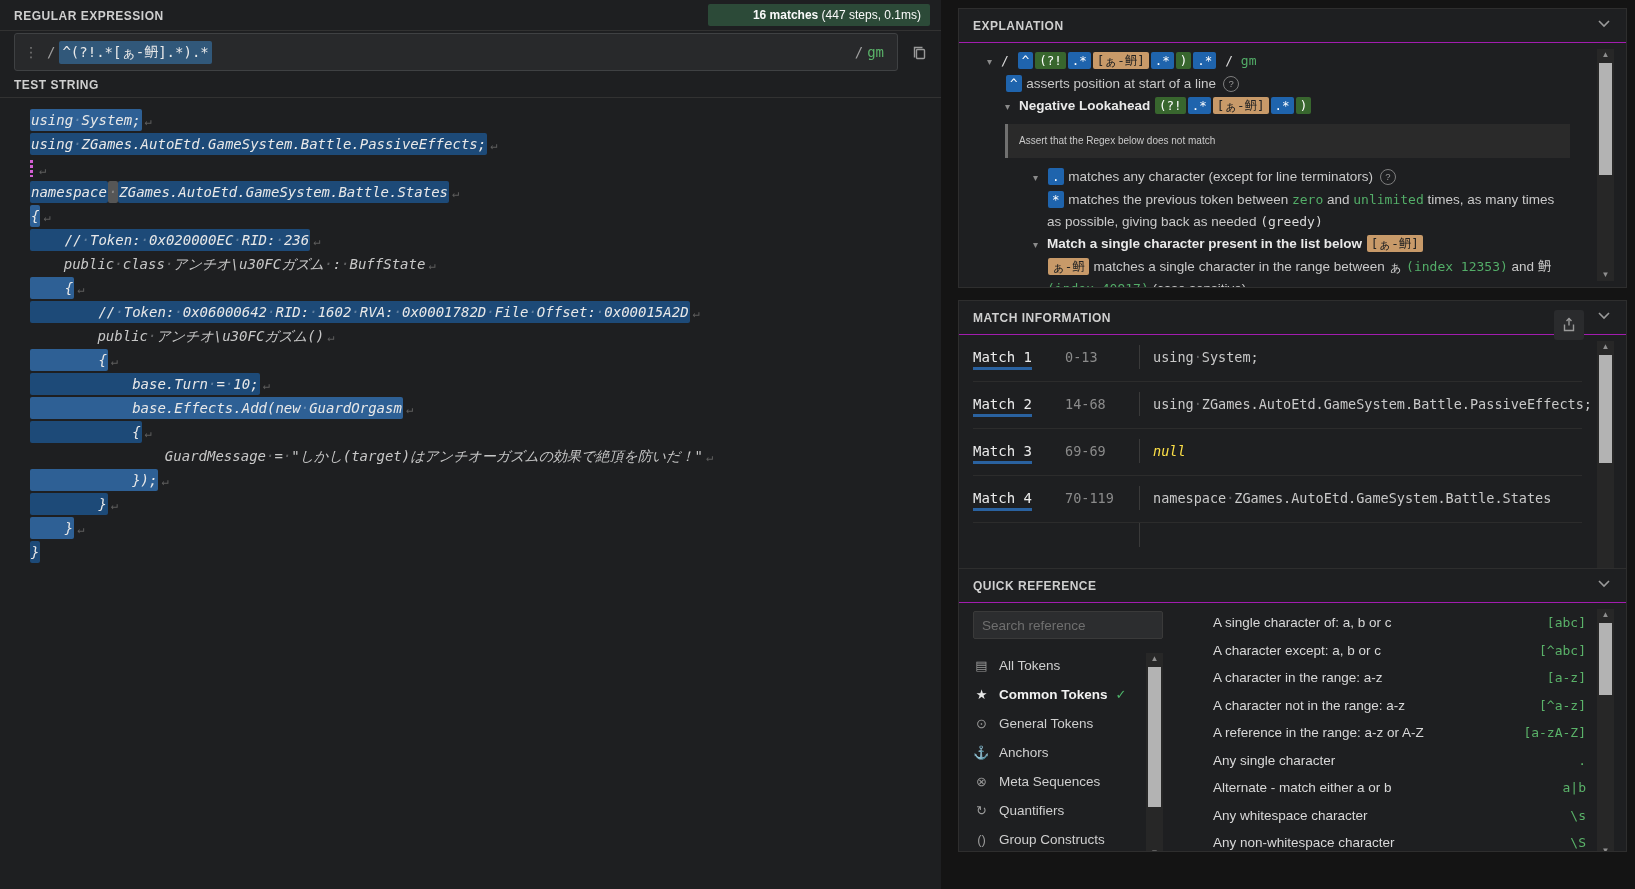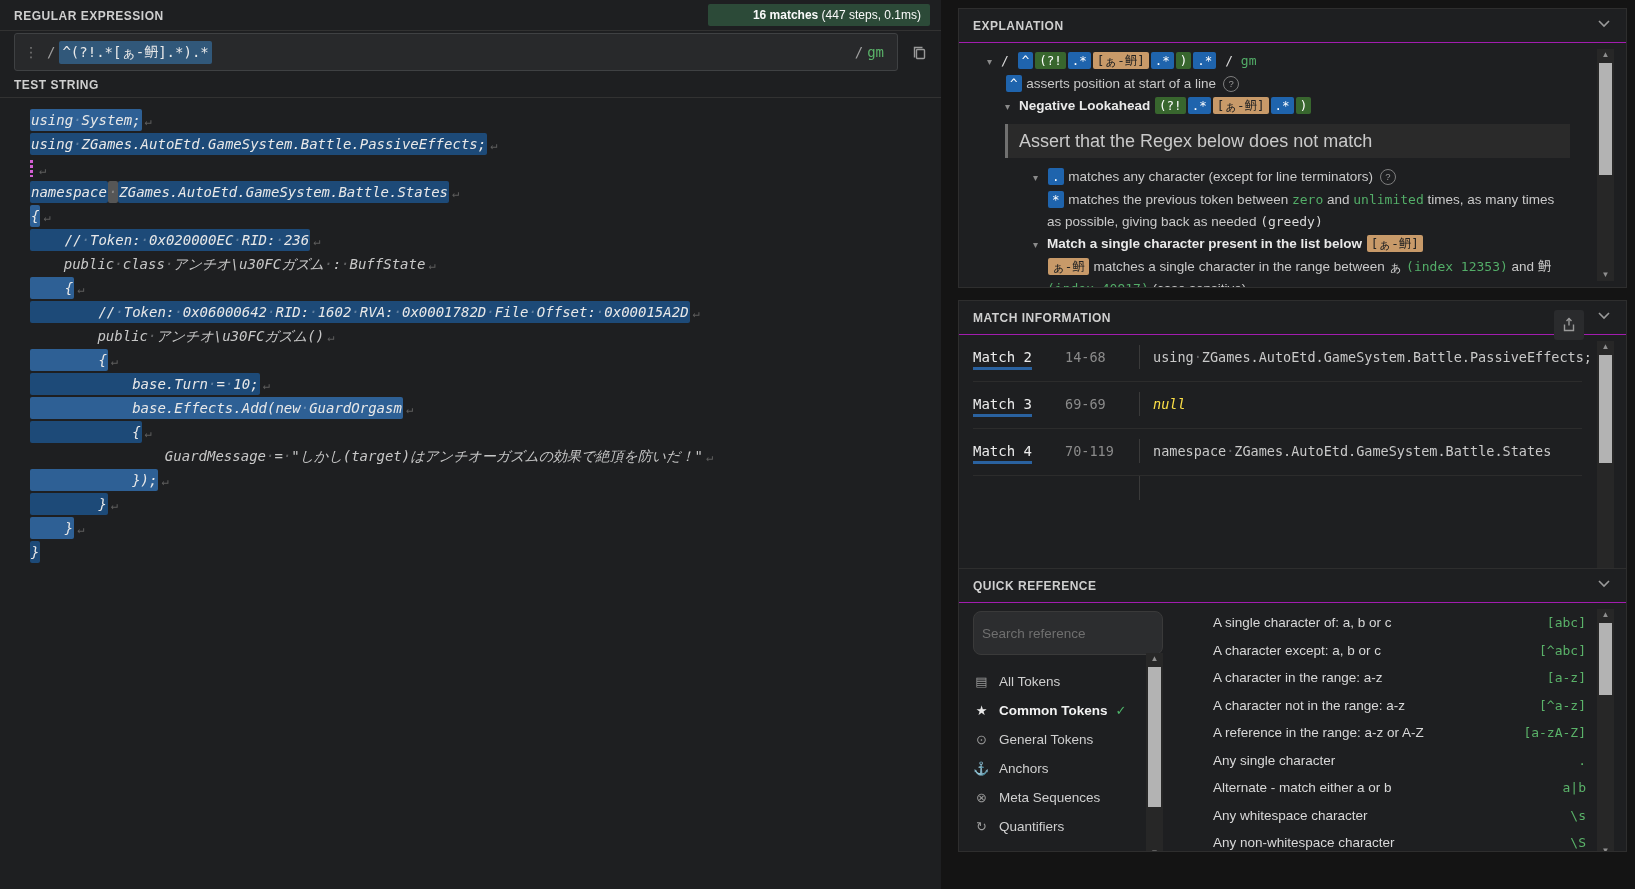--- a/index.html
+++ b/index.html
@@ -72,21 +72,21 @@
   .cg{background:#38662e;color:#fff;}
   .ct{background:#c89a69;color:#232323;}
   .etxt{color:#c9c9c9;}
   .ebold{font-weight:bold;color:#e9e9e9;}
   .emono{font-family:"DejaVu Sans Mono",monospace;color:#dadada;font-size:13px;}
   .emonog{font-family:"DejaVu Sans Mono",monospace;color:#53ad68;font-size:13px;}
   .help{display:inline-block;width:14px;height:14px;border:1px solid #7d7d7d;border-radius:50%;
     font-size:9.5px;text-align:center;line-height:13px;color:#9a9a9a;margin-left:7px;
     vertical-align:1px;}
   .quote{margin:6px 56px 8px 46px;background:#2a2a2a;border-left:3px solid #707070;
-    padding:6px 11px;color:#c9c9c9;font-size:18px;}
+    padding:6px 11px;color:#c9c9c9;font-size:10px;}
 
   
   .mi-body{position:relative;padding:0 44px 0 14px;}
   .mi-row{display:flex;border-bottom:1px solid #2c2c2c;padding:13px 0 12px 0;}
   .mi-label{width:92px;flex:none;}
   .mi-label span{font-family:"DejaVu Sans Mono",monospace;font-size:14px;color:#ececec;
     border-bottom:3px solid #2a62a0;padding-bottom:2px;cursor:pointer;}
   .mi-range{width:74px;flex:none;font-family:"DejaVu Sans Mono",monospace;font-size:13.5px;
     color:#8b8b8b;padding-top:1px;}
   .mi-content{flex:0 0 440px;border-left:1px solid #3a3a3a;padding-left:13px;
@@ -94,21 +94,21 @@
     margin-top:-3px;word-break:break-all;white-space:pre-wrap;}
   .mi-null{font-style:italic;color:#fde047;}
   .mi-stub{height:24px;display:flex;}
   .mi-stub .vline{margin-left:166px;border-left:1px solid #3a3a3a;height:24px;}
   .export-btn{position:absolute;right:42px;top:9px;width:30px;height:30px;background:#2a2b2d;
     border-radius:3px;display:flex;align-items:center;justify-content:center;cursor:pointer;}
 
   
   .qr-body{display:flex;padding:6px 0 0 14px;height:244px;}
   .qr-left{width:218px;flex:none;position:relative;}
-  .search-box{width:190px;height:44px;background:#2c2d2f;border:1px solid #3a3a3a;border-radius:8px;
+  .search-box{width:190px;height:28px;background:#2c2d2f;border:1px solid #3a3a3a;border-radius:2px;
     box-sizing:border-box;color:#cfcfcf;font-size:13.5px;padding:0 8px;outline:none;margin-top:2px;
     font-family:"Liberation Sans",sans-serif;}
   .search-box::placeholder{color:#6f6f6f;}
   .cat-list{margin-top:12px;}
   .cat-item{display:flex;align-items:center;height:29px;cursor:pointer;}
   .cat-icon{width:17px;color:#9a9a9a;font-size:13px;text-align:center;margin-right:9px;flex:none;}
   .cat-label{font-size:13.5px;color:#cfcfcf;white-space:nowrap;}
   .cat-item.active .cat-label{font-weight:bold;color:#f2f2f2;max-width:112px;overflow:hidden;
     text-overflow:ellipsis;}
   .cat-item.active .cat-icon{color:#e8e8e8;}
@@ -183,20 +183,25 @@
   <div class="p-head">
     <span class="sec-title p-title">MATCH INFORMATION</span>
     <span class="p-chev">
       <svg width="12" height="8" viewBox="0 0 12 8">
         <polyline points="1,1 6,6 11,1" fill="none" stroke="#9a9a9a" stroke-width="1.6"></polyline>
       </svg>
     </span>
   </div>
   <div class="mi-body">
       <div class="mi-row">
+        <div class="mi-label"><span>Match 1</span></div>
+        <div class="mi-range">0-13</div>
+        <div class="mi-content">using<span class="ws">·</span>System;</div>
+      </div>
+      <div class="mi-row">
         <div class="mi-label"><span>Match 2</span></div>
         <div class="mi-range">14-68</div>
         <div class="mi-content">using<span class="ws">·</span>ZGames.AutoEtd.GameSystem.Battle.PassiveEffects;</div>
       </div>
       <div class="mi-row">
         <div class="mi-label"><span>Match 3</span></div>
         <div class="mi-range">69-69</div>
         <div class="mi-content"><span class="mi-null">null</span></div>
       </div>
       <div class="mi-row">

